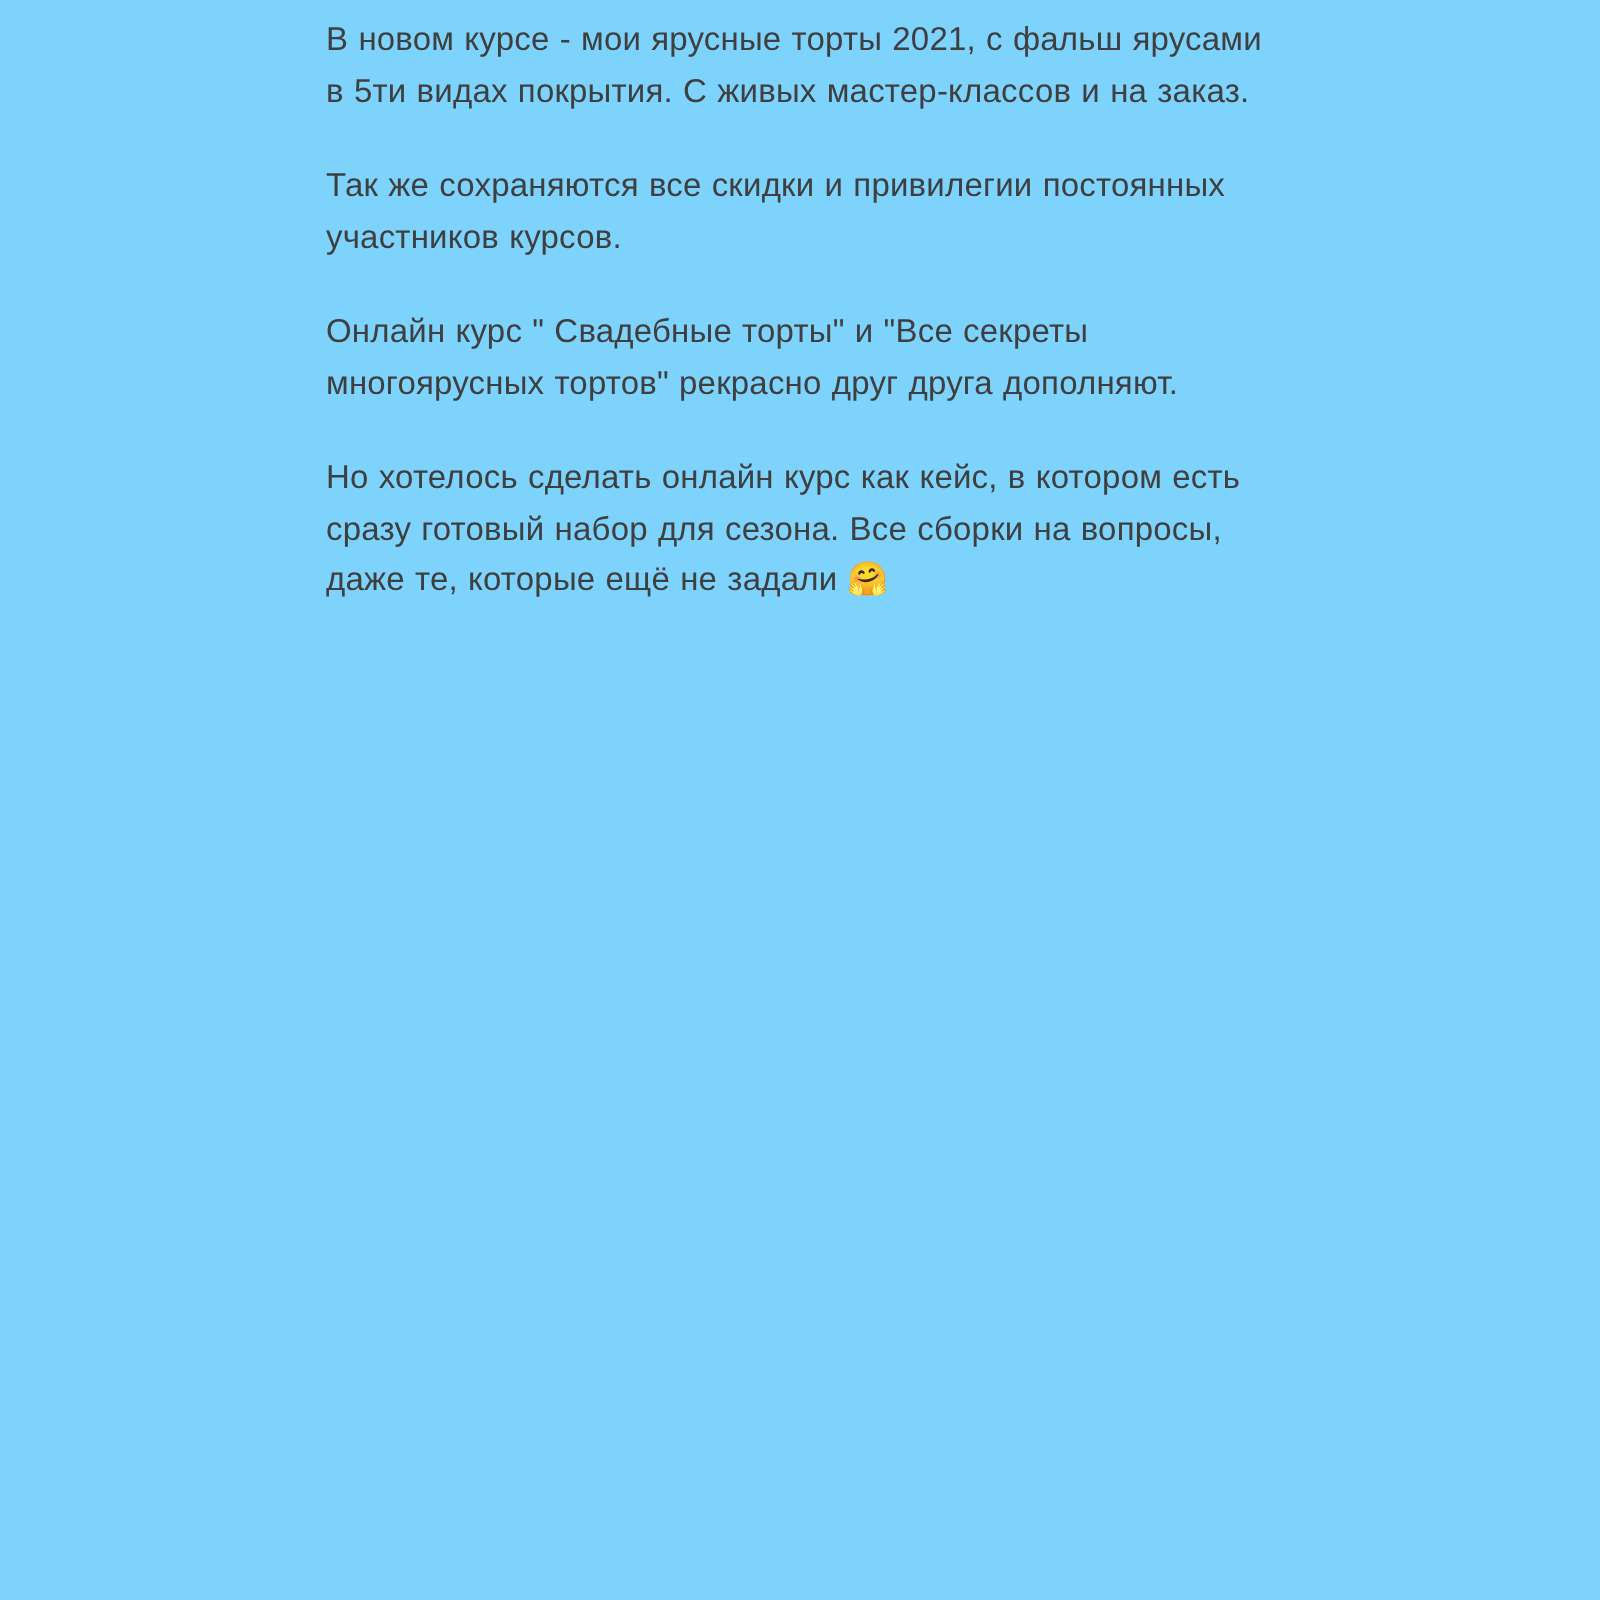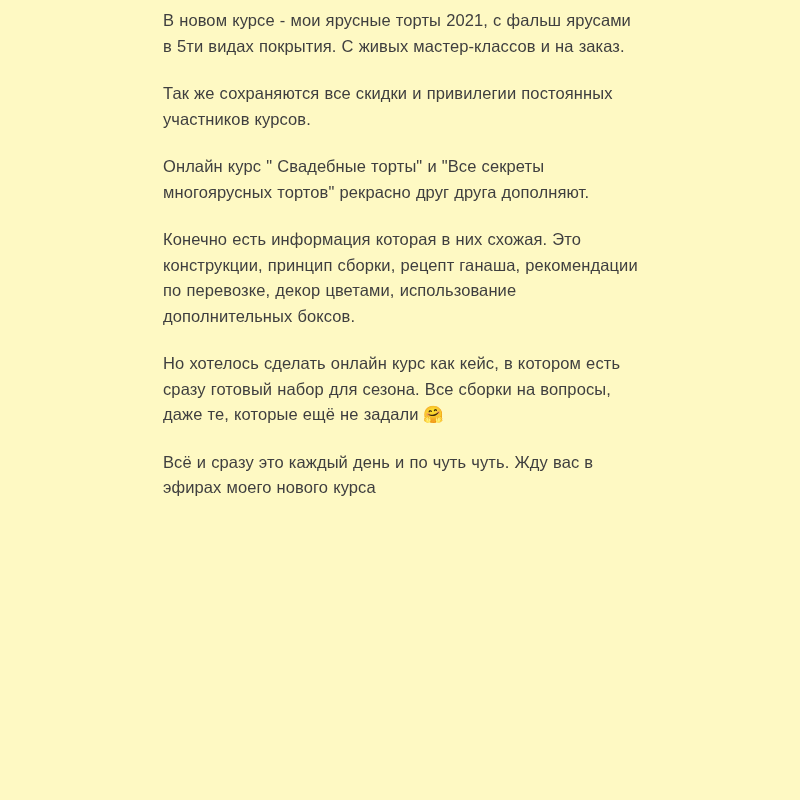--- a/index.html
+++ b/index.html
@@ -12,37 +12,35 @@
     height: 800px;
     overflow: hidden;
     font-family: "Liberation Sans", sans-serif;
     color: #3c3c3c;
   }
   #page {
     width: 800px;
     height: 800px;
     box-sizing: border-box;
     padding: 8px 160px 10px 163px;
-    background: #fef9c3;
+    background: #7dd3fc;
   }
   .para {
     font-size: 16.5px;
     line-height: 25.5px;
     color: #3f3f3f;
     margin: 0 0 22px 0;
     letter-spacing: 0.1px;
     word-spacing: 0.4px;
   }
   .para:last-child {
     margin-bottom: 0;
   }
 </style>
 </head>
 <body>
 
 <div id="page">
   <p class="para">В новом курсе -  мои ярусные торты 2021, с фальш ярусами в 5ти видах покрытия. С живых мастер-классов и на заказ.</p>
   <p class="para">Так же сохраняются все скидки и привилегии постоянных участников курсов.</p>
   <p class="para">Онлайн курс " Свадебные торты" и "Все секреты многоярусных тортов" рекрасно друг друга дополняют.</p>
-  <p class="para">Конечно есть информация которая в них схожая. Это конструкции, принцип сборки, рецепт ганаша, рекомендации по перевозке, декор цветами, использование дополнительных боксов.</p>
   <p class="para">Но хотелось сделать онлайн курс как кейс, в котором есть сразу готовый набор для сезона. Все сборки на вопросы, даже те, которые ещё не задали 🤗</p>
-  <p class="para">Всё и сразу это каждый день и по чуть чуть. Жду вас в эфирах моего нового курса</p>
 </div>
 
 </body></html>

